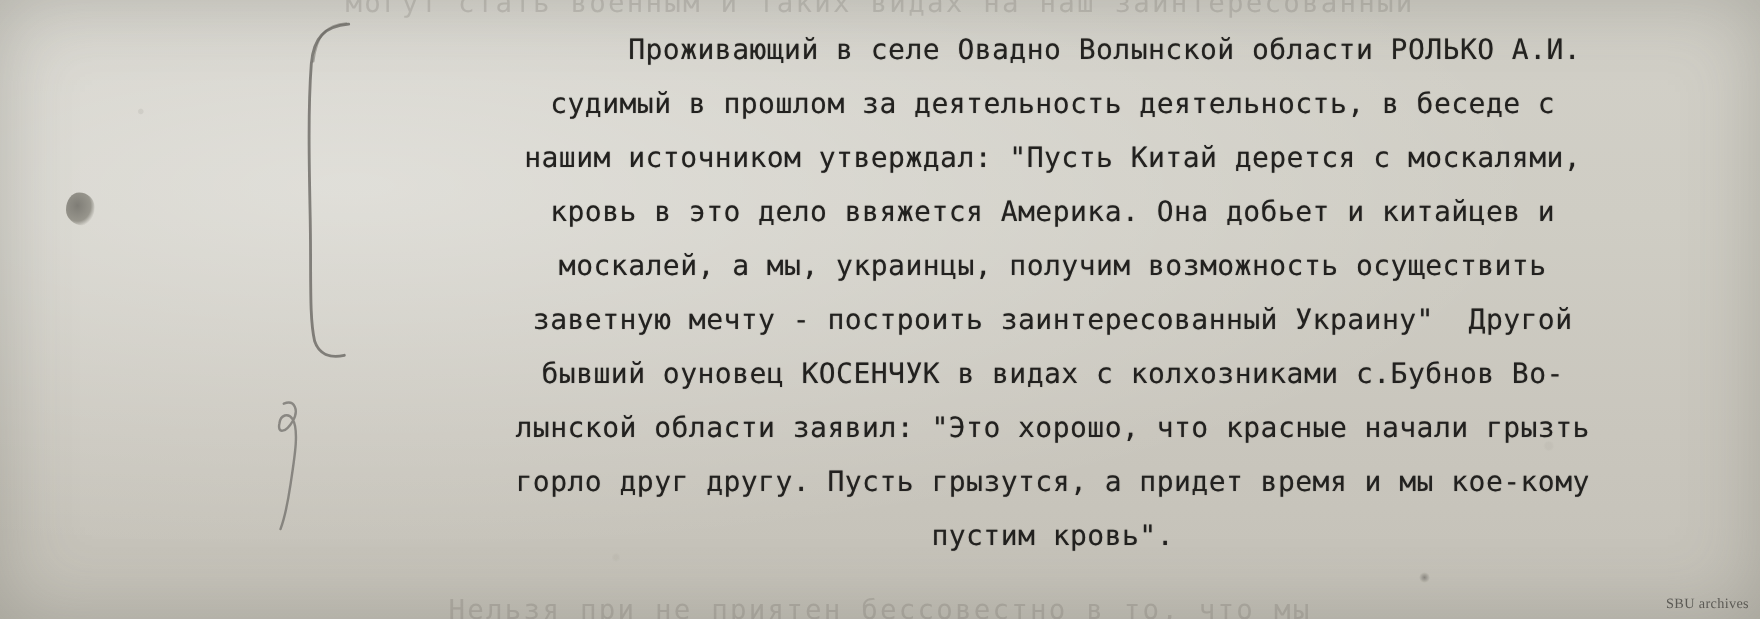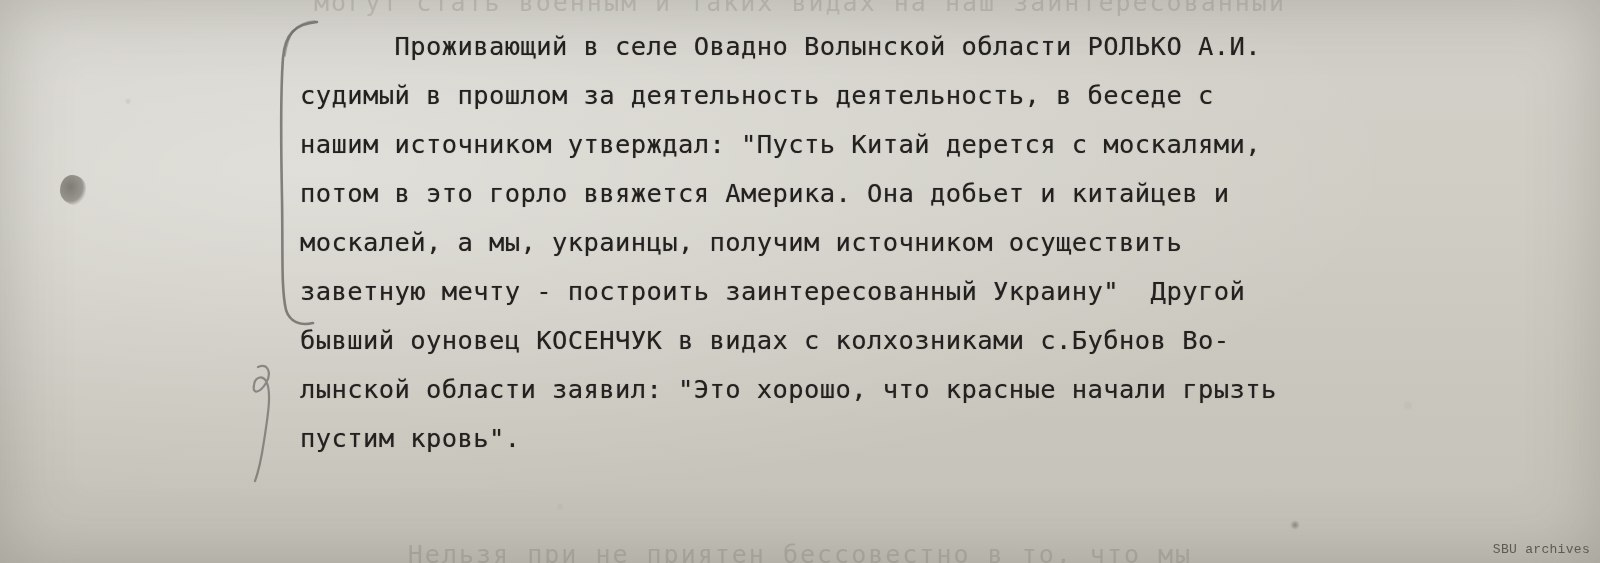--- a/index.html
+++ b/index.html
@@ -42,28 +42,29 @@
     white-space: nowrap;
     font-family: "DejaVu Sans Mono", monospace;
     pointer-events: none;
   }
   .ghost-top { top: -12px; }
   .ghost-bottom { bottom: -6px; }
 
   
   #typed-body {
     position: absolute;
-    left: 300px;
+    left: 322px;
     top: 22px;
     width: 1270px;
     color: #22211f;
     font-size: 25.5px;
     line-height: 49px;
     letter-spacing: 0.4px;
     text-shadow: 0 0 1px rgba(40,40,38,0.45);
+    text-align: center;
   }
   #typed-body .line {
     white-space: pre;
     display: block;
   }
 
   
   .pencil-bracket {
     position: absolute;
     left: 255px;
@@ -101,21 +102,21 @@
     background: radial-gradient(circle, rgba(90,88,82,.55), rgba(90,88,82,0) 70%);
     border-radius: 50%;
     pointer-events: none;
   }
 
   
   #credit {
     position: absolute;
     right: 10px;
     bottom: 6px;
-    font-family: Liberation Mono, monospace;
+    font-family: Liberation Serif, serif;
     font-size: 13px;
     color: #4a4945;
     letter-spacing: .3px;
     opacity: .85;
   }
 
   
   #page::after {
     content: "";
     position: absolute;
@@ -140,25 +141,26 @@
   </svg>
 
   <svg class="pencil-squiggle" viewBox="0 0 60 130" xmlns="http://www.w3.org/2000/svg">
     <path d="M30 12 C 40 8, 44 18, 38 28 C 32 38, 24 40, 26 30 C 27 22, 34 20, 38 26 C 44 36, 40 60, 36 86 C 33 106, 30 118, 27 126" fill="none" stroke="#5e5c58" stroke-width="2.2" stroke-linecap="round" opacity="0.62"></path>
   </svg>
 
   <div id="typed-body">
     <span class="line">      Проживающий в селе Овадно Волынской области РОЛЬКО А.И.</span>
     <span class="line">судимый в прошлом за деятельность деятельность, в беседе с</span>
     <span class="line">нашим источником утверждал: "Пусть Китай дерется с москалями,</span>
-    <span class="line">потом в это горло ввяжется Америка. Она добьет и китайцев и</span>
-    <span class="line">москалей, а мы, украинцы, получим источником осуществить</span>
+    <span class="line">кровь в это дело ввяжется Америка. Она добьет и китайцев и</span>
+    <span class="line">москалей, а мы, украинцы, получим возможность осуществить</span>
     <span class="line">заветную мечту - построить заинтересованный Украину"  Другой</span>
     <span class="line">бывший оуновец КОСЕНЧУК в видах с колхозниками с.Бубнов Во-</span>
     <span class="line">лынской области заявил: "Это хорошо, что красные начали грызть</span>
+    <span class="line">горло друг другу. Пусть грызутся, а придет время и мы кое-кому</span>
     <span class="line">пустим кровь".</span>
   </div>
 
   <div class="ghost ghost-bottom">Нельзя при не приятен бессовестно в то, что мы</div>
 
   <div id="credit">SBU archives</div>
 
 </div>
 
 </body></html>

